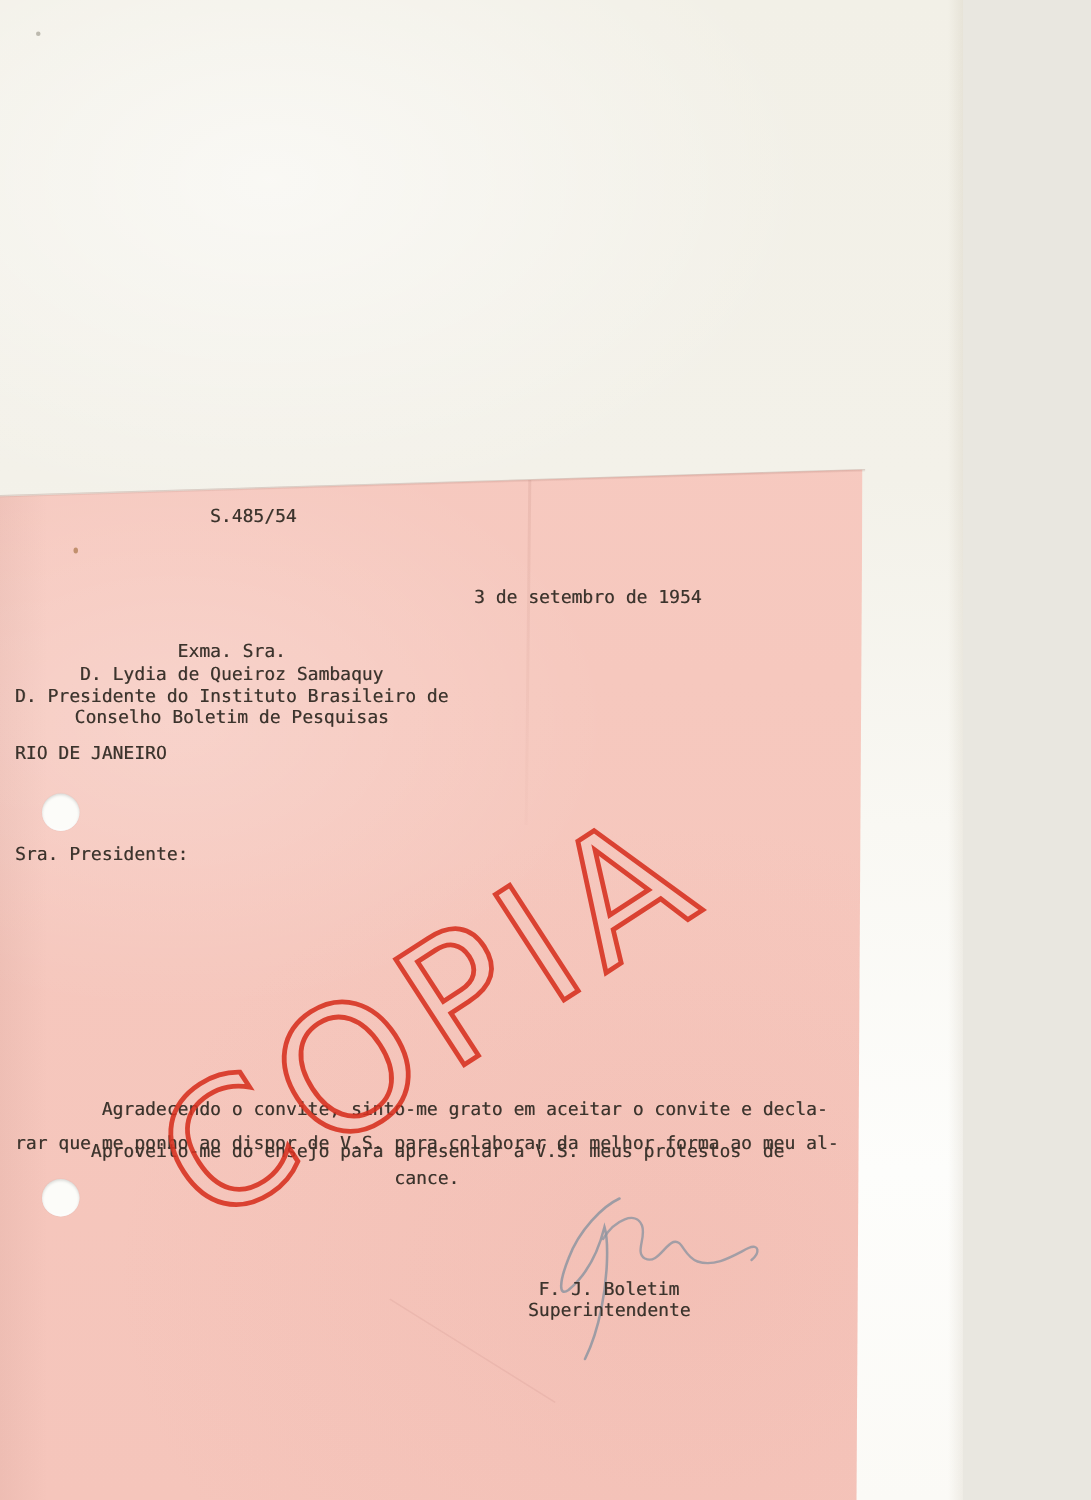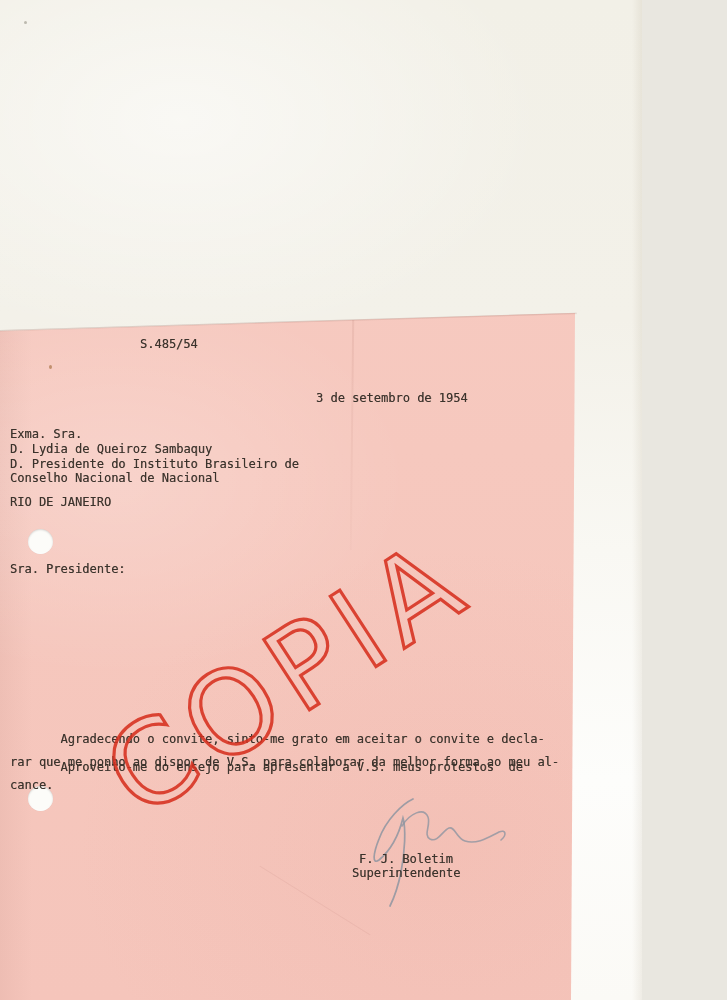--- a/index.html
+++ b/index.html
@@ -2,20 +2,21 @@
 <html><head>
 <meta charset="utf-8">
 <style>
   html, body { margin: 0; padding: 0; background: #e9e7e0; }
   .screen {
     position: relative;
     width: 642px;
     height: 1000px;
     overflow: hidden;
     font-family: "DejaVu Sans Mono", "Liberation Mono", monospace;
+    text-align: center;
   }
   
   .scan-bg {
     position: absolute; inset: 0;
     background:
       radial-gradient(520px 320px at 28% 12%, rgba(255,255,255,0.55), rgba(255,255,255,0) 70%),
       linear-gradient(180deg, #f2f0e7 0%, #f3f1e9 32%, #f9f8f3 55%, #fdfdfb 78%, #fbfaf6 100%);
   }
   .scan-edge-right {
     position: absolute; top: 0; right: 0; width: 10px; height: 100%;
@@ -110,21 +111,21 @@
   <div class="crease-v"></div>
   <div class="crease-d"></div>
   <div class="paper-speck"></div>
 
   <div class="hole hole-top"></div>
   <div class="hole hole-bottom"></div>
 
   <div class="tw serial">S.485/54</div>
   <div class="tw date">3 de setembro de 1954</div>
 
-  <div class="tw address"><div class="line">Exma. Sra.</div><div class="line">D. Lydia de Queiroz Sambaquy</div><div class="line">D. Presidente do Instituto Brasileiro de</div><div class="line">Conselho Nacional de Nacional</div></div>
+  <div class="tw address"><div class="line">Exma. Sra.</div><div class="line">D. Lydia de Queiroz Sambaquy</div><div class="line">D. Presidente do Instituto Brasileiro de</div><div class="line">Conselho Boletim de Pesquisas</div></div>
   <div class="tw city">RIO DE JANEIRO</div>
 
   <div class="tw salutation">Sra. Presidente:</div>
 
   <div class="tw para-2"><div class="line">       Agradecendo o convite, sinto-me grato em aceitar o convite e decla-</div><div class="line">rar que me ponho ao dispor de V.S. para colaborar da melhor forma ao meu al-</div><div class="line">cance.</div></div>
   <div class="tw para-3"><div class="line">       Aproveito-me do ensejo para apresentar a V.S. meus protestos  de</div></div>
 
   <svg class="overlay-svg" width="727" height="1000" viewBox="0 0 727 1000">
     <path d="M 413 799 C 402 804, 386 820, 379 839 C 373 854, 372 865, 379 860
              C 391 850, 399 834, 403 818 C 406 828, 405 852, 401 872

